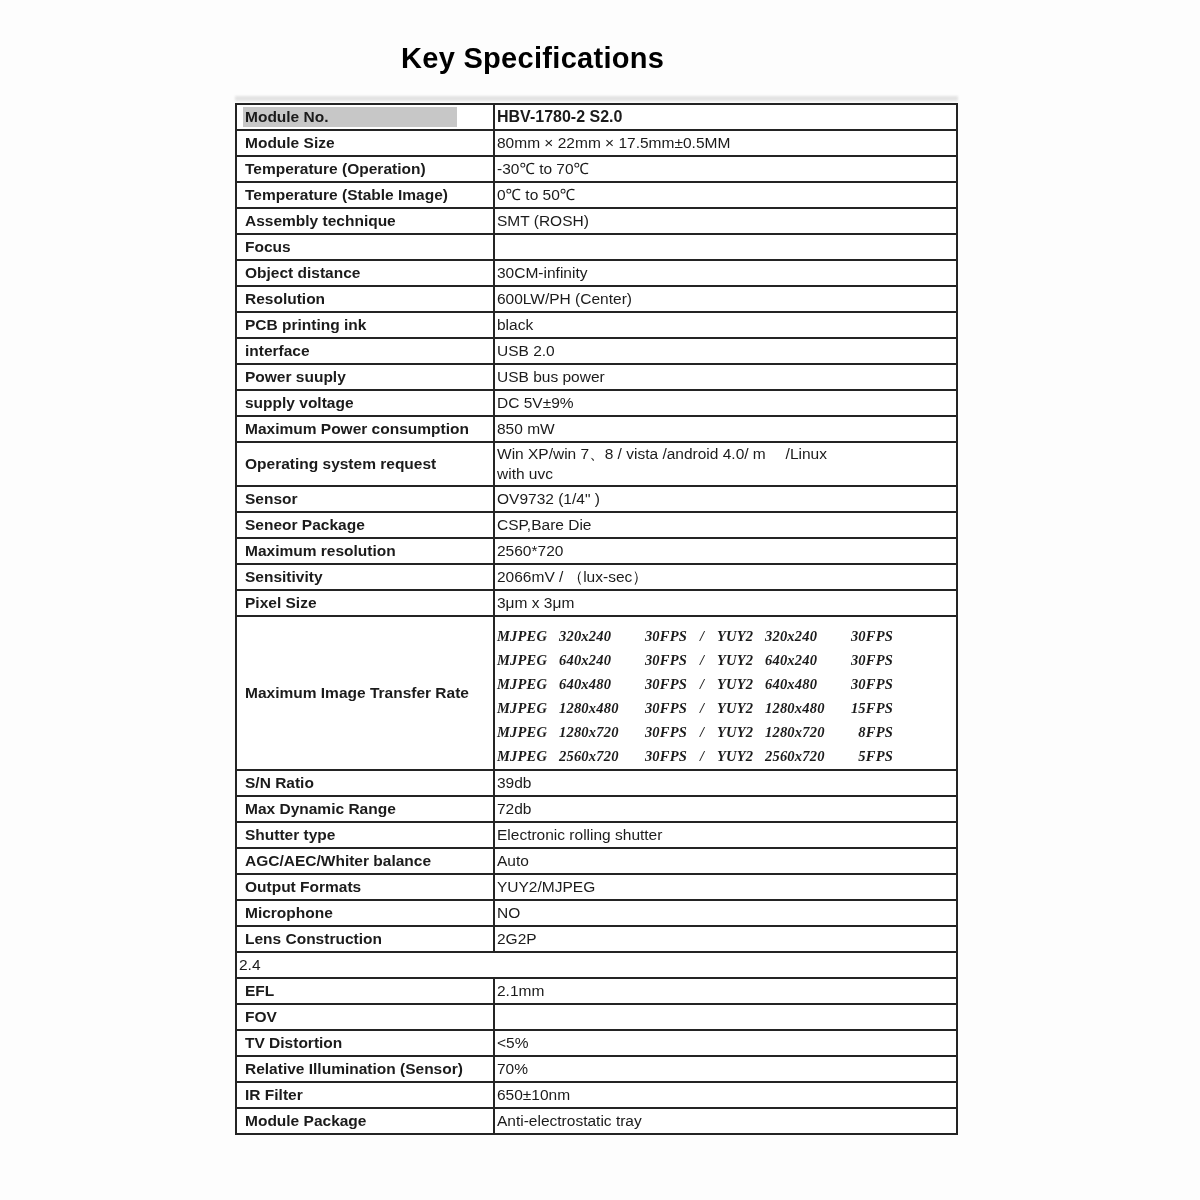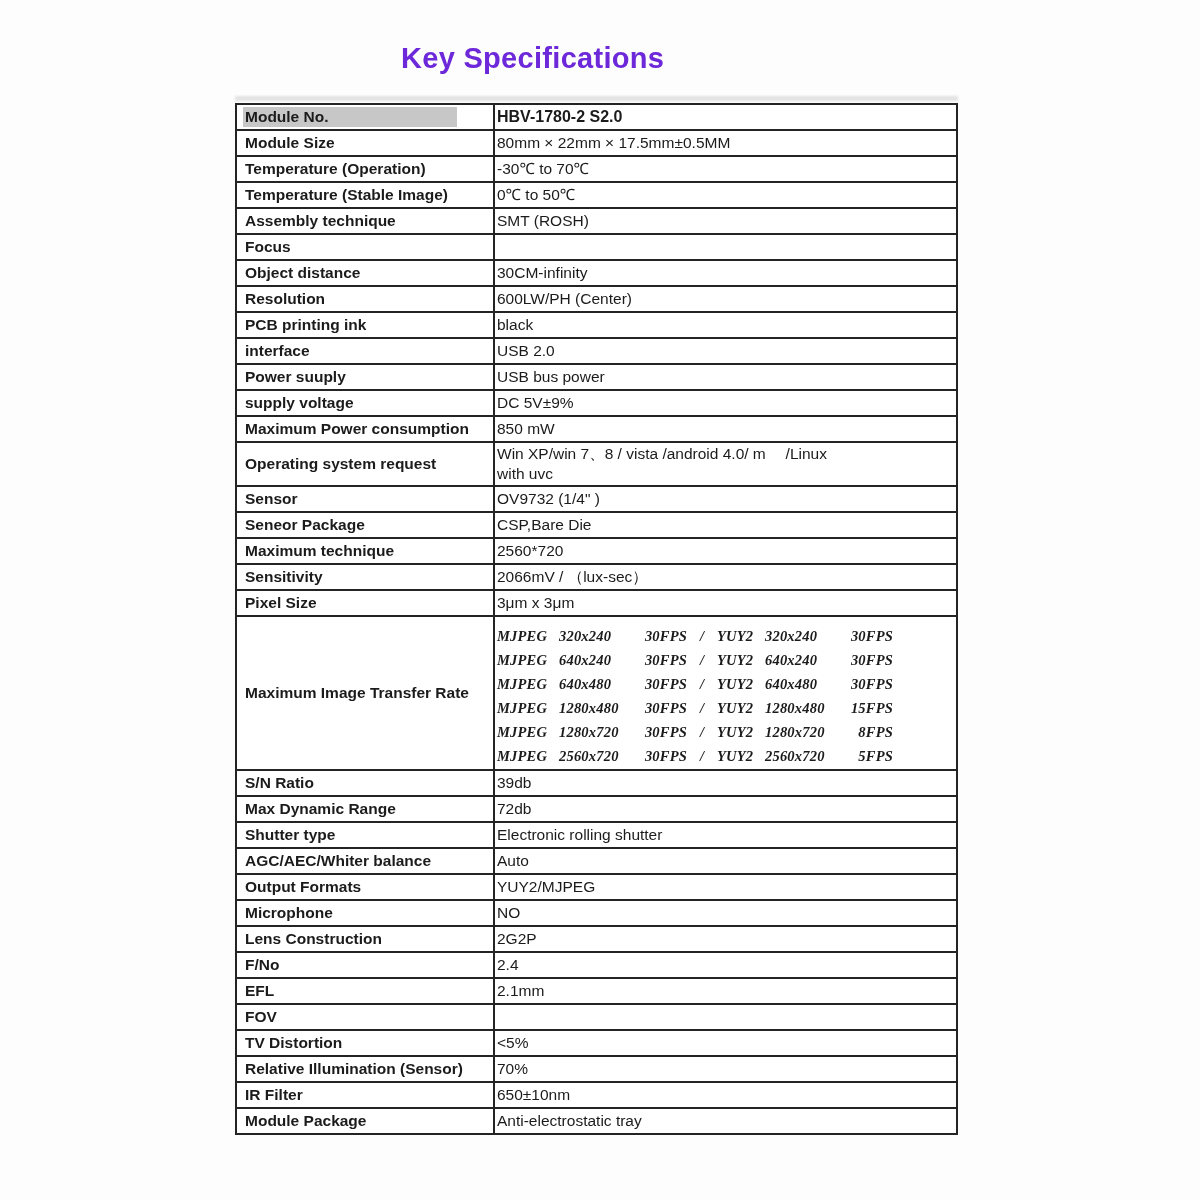--- a/index.html
+++ b/index.html
@@ -9,21 +9,21 @@
     font-family:"Liberation Sans",sans-serif;
     color:#1b1b1b;
     position:relative;
     overflow:hidden;
   }
   .title{
     position:absolute;
     left:401px;top:42px;
     font-size:29px;
     font-weight:bold;
-    color:#6d28d9;
+    color:#000000;
     letter-spacing:.3px;
     margin:0;
   }
   .spec-table{
     position:absolute;
     left:235px;top:103px;
     width:723px;
     border:2px solid #242424;
     background:#fff;
     box-sizing:border-box;
@@ -192,21 +192,21 @@
         <div class="cell-value">OV9732 (1/4" )</div>
       </div>
       <div class="srow">
         <div class="cell-label">
           <span>Seneor Package</span>
         </div>
         <div class="cell-value">CSP,Bare Die</div>
       </div>
       <div class="srow">
         <div class="cell-label">
-          <span>Maximum technique</span>
+          <span>Maximum resolution</span>
         </div>
         <div class="cell-value">2560*720</div>
       </div>
       <div class="srow">
         <div class="cell-label">
           <span>Sensitivity</span>
         </div>
         <div class="cell-value">2066mV / （lux-sec）</div>
       </div>
       <div class="srow">
@@ -257,23 +257,20 @@
         </div>
         <div class="cell-value">NO</div>
       </div>
       <div class="srow">
         <div class="cell-label">
           <span>Lens Construction</span>
         </div>
         <div class="cell-value">2G2P</div>
       </div>
       <div class="srow">
-        <div class="cell-label">
-          <span>F/No</span>
-        </div>
         <div class="cell-value">2.4</div>
       </div>
       <div class="srow">
         <div class="cell-label">
           <span>EFL</span>
         </div>
         <div class="cell-value">2.1mm</div>
       </div>
       <div class="srow">
         <div class="cell-label">

